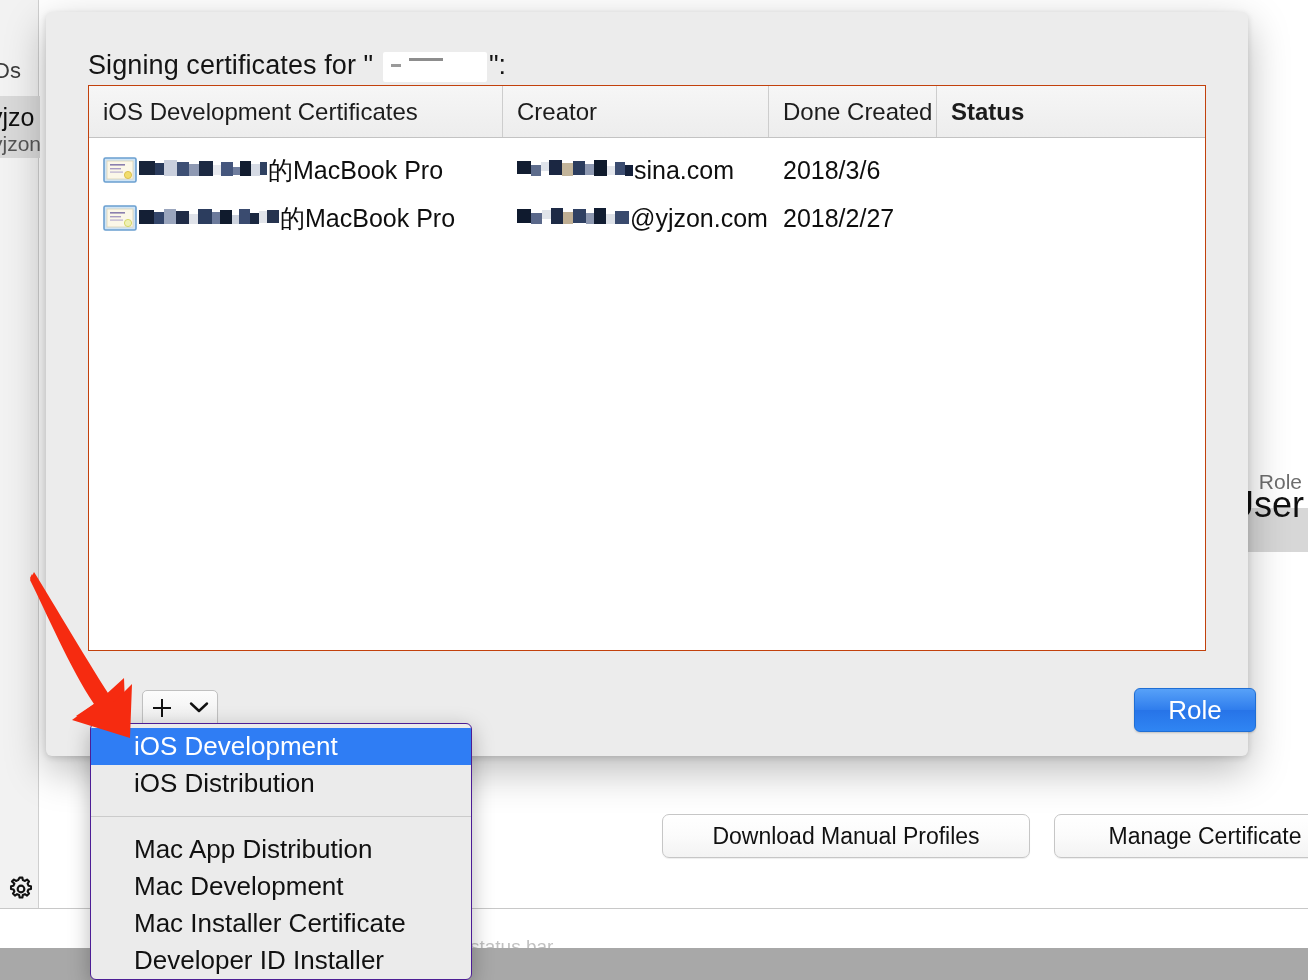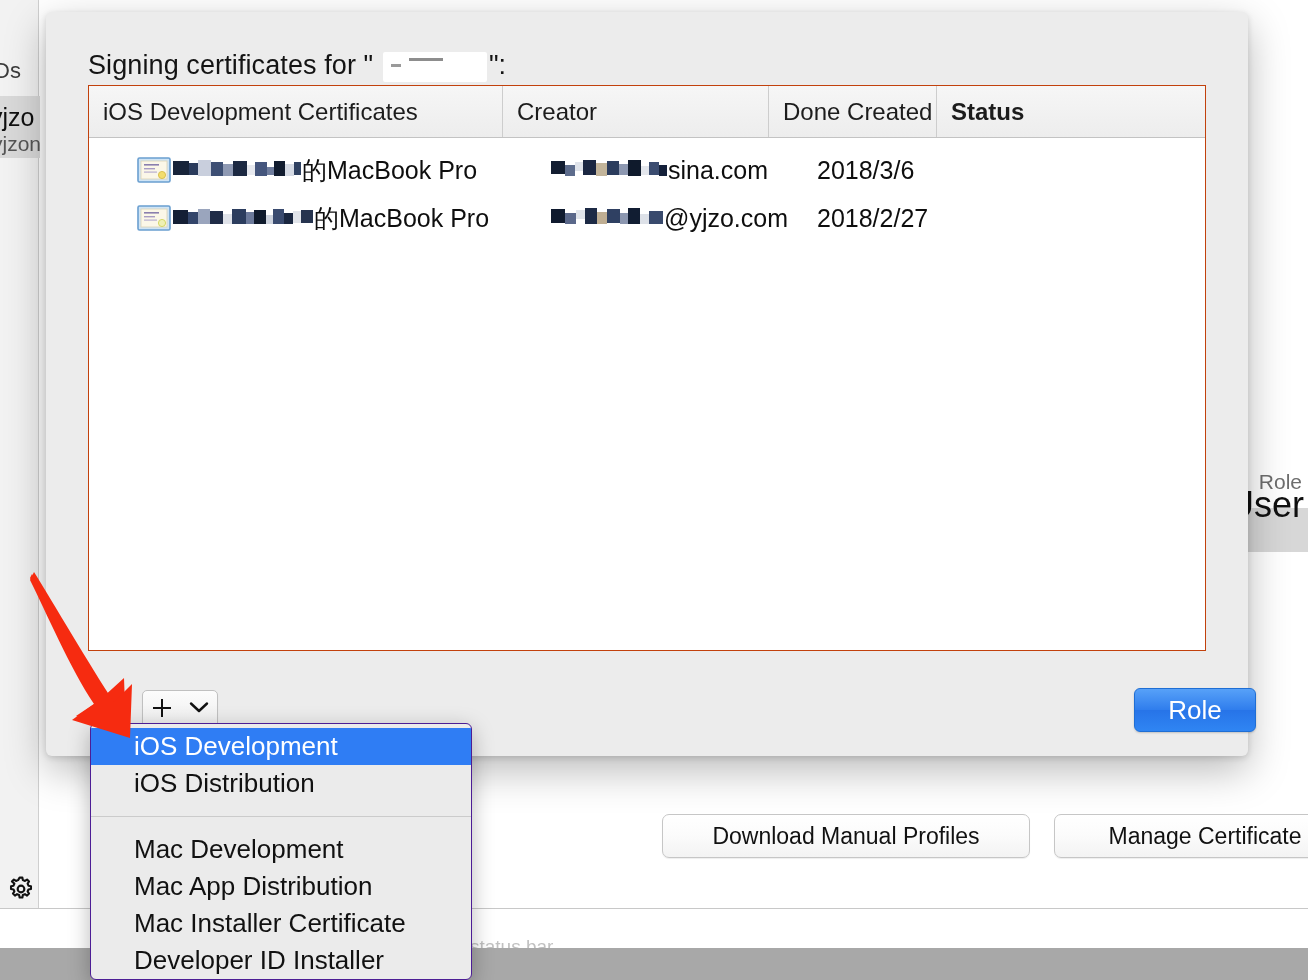--- a/index.html
+++ b/index.html
@@ -227,21 +227,20 @@
   .col-creator{ width: 266px; }
   .col-date   { width: 168px; }
   .col-status { flex: 1; font-weight: bold; }
 
   #cert-rows { }
   .cert-row {
     display: flex;
     align-items: center;
     height: 48px;
     box-sizing: border-box;
-    padding-left: 34px;
   }
   .td {
     display: flex;
     align-items: center;
     font-size: 25px;
     color: #0e0e0e;
     padding-left: 14px;
     box-sizing: border-box;
     white-space: nowrap;
     overflow: hidden;
@@ -476,21 +475,21 @@
             <i style="left:14px;top:7px;width:11px;height:11px;background:#5a688a"></i>
             <i style="left:25px;top:4px;width:9px;height:9px;background:#e0e4ea"></i>
             <i style="left:34px;top:2px;width:12px;height:16px;background:#1d2a45"></i>
             <i style="left:46px;top:6px;width:10px;height:12px;background:#bfae93"></i>
             <i style="left:56px;top:3px;width:13px;height:14px;background:#2f4062"></i>
             <i style="left:69px;top:7px;width:8px;height:11px;background:#8c97b0"></i>
             <i style="left:77px;top:2px;width:12px;height:16px;background:#111d32"></i>
             <i style="left:89px;top:8px;width:9px;height:10px;background:#dde1e8"></i>
             <i style="left:98px;top:5px;width:14px;height:13px;background:#394a6d"></i>
           </span>
-          <span>@yjzo.com</span>
+          <span>@yjzon.com</span>
         </div>
         <div class="td col-date">2018/2/27</div>
         <div class="td col-status"></div>
       </div>
 
     </div>
   </div>
 
   <div id="add-cert-button">
     <span style="font-size:27px;line-height:1;color:#111;">
@@ -508,22 +507,22 @@
 
   <div id="done-button">Role</div>
 </div>
 
 <div id="cert-type-menu">
   <div class="menu-item selected">iOS Development</div>
   <div class="menu-item">iOS Distribution</div>
 
   <div class="menu-separator"></div>
 
+  <div class="menu-item">Mac App Distribution</div>
   <div class="menu-item">Mac Development</div>
-  <div class="menu-item">Mac App Distribution</div>
   <div class="menu-item">Mac Installer Certificate</div>
   <div class="menu-item">Developer ID Installer</div>
 </div>
 
 <div id="annotation-arrow">
   <svg width="160" height="180" viewBox="0 0 160 180" aria-hidden="true">
     <path d="M8 4 L78 128 L100 108 L102 162 L52 146 L76 130 L6 8 Z" fill="#F62B10"></path>
     <path d="M10 2 C30 34, 66 96, 90 132 L108 114 L106 168 L48 150 L70 134 C46 98, 22 42, 6 10 Z" fill="#F62B10"></path>
   </svg>
 </div>

